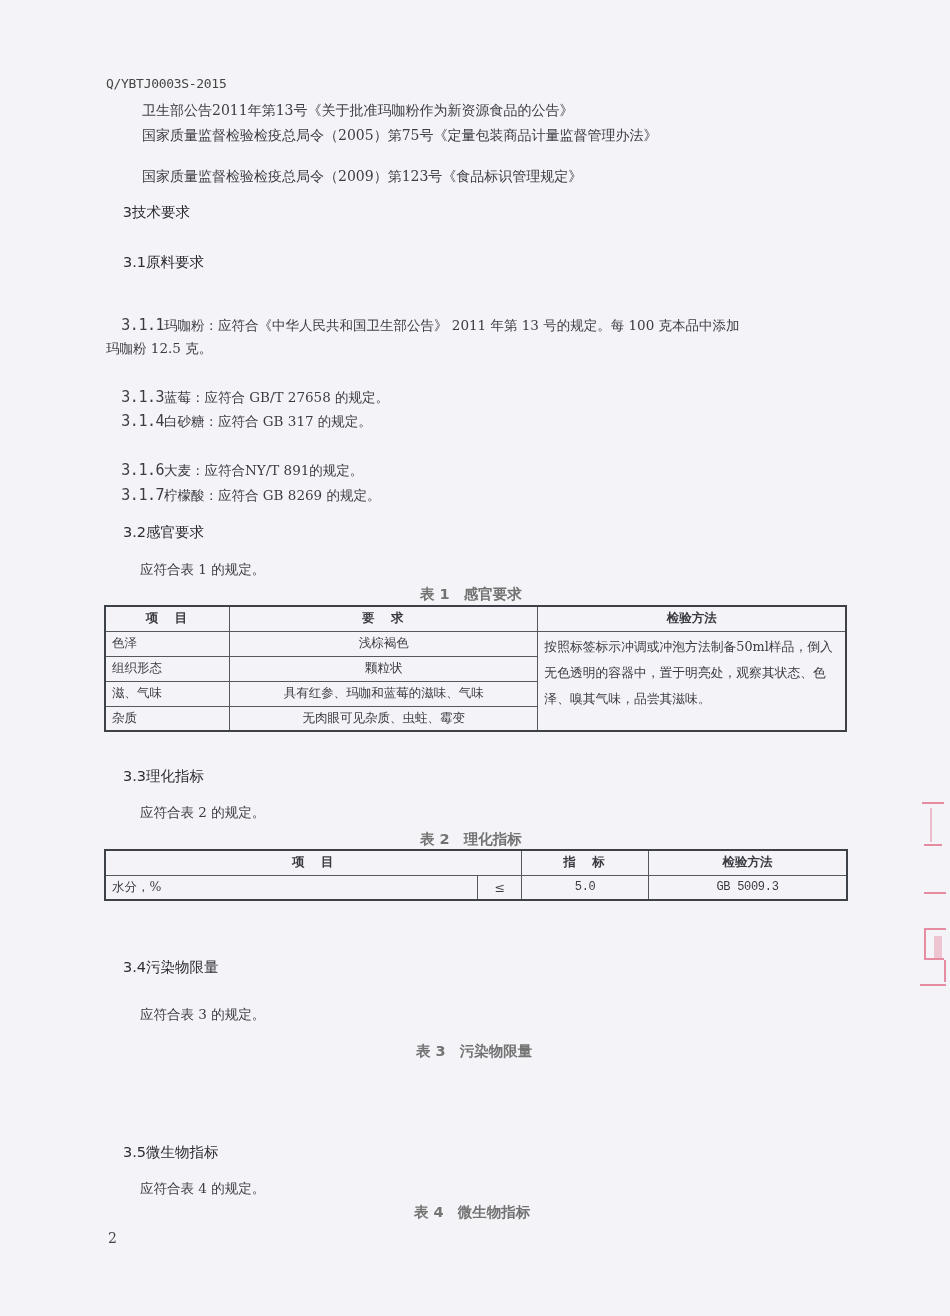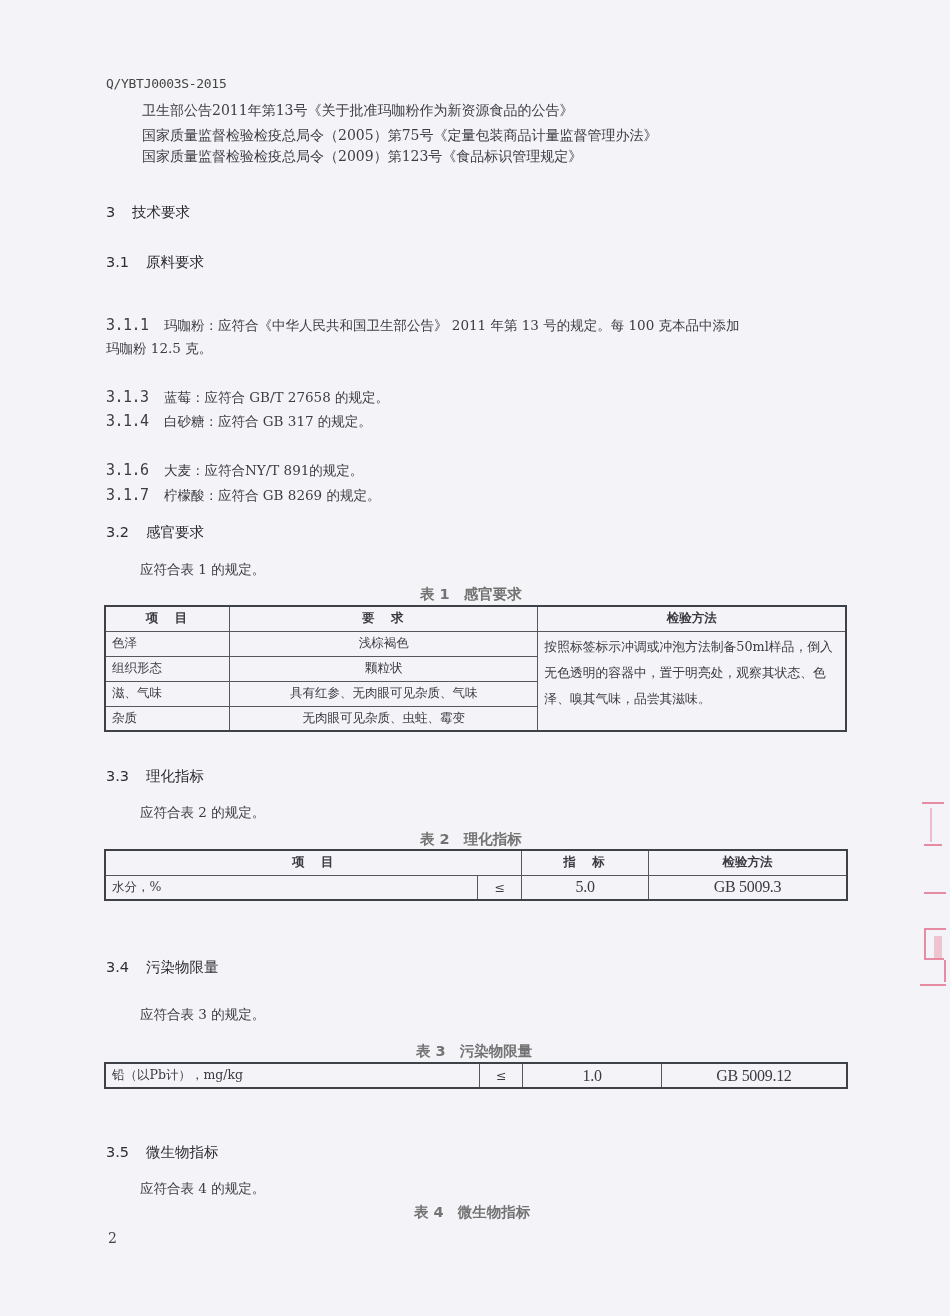--- a/index.html
+++ b/index.html
@@ -3,55 +3,55 @@
 <meta charset="utf-8">
 <style>
   html, body { margin: 0; padding: 0; }
   body {
     width: 950px; height: 1316px; position: relative; overflow: hidden;
     background: #f4f4f8;
     font-family: "DejaVu Serif", "Liberation Serif", serif;
     color: #3a3a40;
   }
   .page { position: absolute; left: 0; top: 0; width: 950px; height: 1316px; }
-  .abs { position: absolute; white-space: nowrap; }
+  .abs { position: absolute; white-space: nowrap; text-align: right; }
   .doc-code { left: 106px; top: 76px; font-size: 13px; font-family: "DejaVu Sans Mono", "Liberation Mono", monospace; letter-spacing: -0.3px; color: #444; }
   .ref { left: 142px; font-size: 14px; color: #3c3c44; }
   .h1 { font-family: "DejaVu Sans", "Liberation Sans", sans-serif; font-size: 14.5px; color: #2c2c32; }
   .h1 .num { display: inline-block; width: 26px; }
   .h2 .num { display: inline-block; width: 40px; }
   .para { font-size: 13.5px; color: #3c3c44; }
   .clause-num { display: inline-block; width: 58px; font-family: "DejaVu Sans Mono", "Liberation Mono", monospace; font-size: 15px; letter-spacing: -0.5px; }
   .caption { font-family: "DejaVu Sans", "Liberation Sans", sans-serif; font-size: 14.5px; color: #737373; font-weight: bold; }
   .caption .num { margin-right: 14px; }
 
   table.doc { position: absolute; border-collapse: collapse; font-size: 12.5px; color: #3a3a42; }
   table.doc td, table.doc th {
     border: 1px solid #55585f; font-weight: normal; padding: 0 6px; height: 25px; box-sizing: border-box;
   }
   table.doc { border: 2px solid #3e4148; }
   table.doc th { text-align: center; letter-spacing: 2px; font-weight: bold; }
   .c { text-align: center; }
-  .mono { font-family: Liberation Serif, serif; font-size: 16px; letter-spacing: -0.3px; }
+  .mono { font-family: Liberation Mono, monospace; font-size: 12px; letter-spacing: -0.3px; }
   .method-cell { vertical-align: top; line-height: 26px; padding-top: 2px !important; white-space: normal; font-size: 12.8px; }
   .page-num { left: 108px; top: 1230px; font-size: 14px; color: #444; }
 
   .stamp { position: absolute; left: 918px; top: 800px; width: 30px; height: 200px; }
   .stamp span { position: absolute; background: #e06a86; opacity: 0.75; }
 </style>
 </head>
 <body>
 
 <div class="page">
 
   <div class="abs doc-code">Q/YBTJ0003S-2015</div>
 
   <div class="abs ref" style="top:102px">卫生部公告2011年第13号《关于批准玛咖粉作为新资源食品的公告》</div>
   <div class="abs ref" style="top:127px">国家质量监督检验检疫总局令（2005）第75号《定量包装商品计量监督管理办法》</div>
-  <div class="abs ref" style="top:148px">国家质量监督检验检疫总局令（2009）第123号《食品标识管理规定》</div>
+  <div class="abs ref" style="top:168px">国家质量监督检验检疫总局令（2009）第123号《食品标识管理规定》</div>
 
   <div class="abs h1" style="left:106px; top:203px">
     <span class="num">3</span><span>技术要求</span>
   </div>
 
   <div class="abs h1 h2" style="left:106px; top:253px">
     <span class="num">3.1</span><span>原料要求</span>
   </div>
 
   <div class="abs para" style="left:106px; top:316px">
@@ -95,21 +95,21 @@
       <td>色泽</td>
       <td class="c">浅棕褐色</td>
       <td rowspan="4" class="method-cell">按照标签标示冲调或冲泡方法制备50ml样品，倒入无色透明的容器中，置于明亮处，观察其状态、色泽、嗅其气味，品尝其滋味。</td>
     </tr>
     <tr>
       <td>组织形态</td>
       <td class="c">颗粒状</td>
     </tr>
     <tr>
       <td>滋、气味</td>
-      <td class="c">具有红参、无肉眼可见杂质、气味</td>
+      <td class="c">具有红参、玛咖和蓝莓的滋味、气味</td>
     </tr>
     <tr>
       <td>杂质</td>
       <td class="c">无肉眼可见杂质、虫蛀、霉变</td>
     </tr>
   </tbody>
     </table>
 
   <div class="abs h1 h2" style="left:106px; top:767px">
     <span class="num">3.3</span><span>理化指标</span>
@@ -150,26 +150,20 @@
   </div>
 
   <table class="doc" style="left:104px; top:1062px; width:744px;">
     <colgroup>
         <col style="width:376px">
         <col style="width:43px">
         <col style="width:139px">
         <col style="width:186px">
       </colgroup>
     <tbody>
-        <tr>
-      <td>铅（以Pb计），mg/kg</td>
-      <td class="c">≤</td>
-      <td class="c mono">1.0</td>
-      <td class="c mono">GB 5009.12</td>
-    </tr>
   </tbody>
     </table>
 
   <div class="abs h1 h2" style="left:106px; top:1143px">
     <span class="num">3.5</span><span>微生物指标</span>
   </div>
   <div class="abs para" style="left:140px; top:1180px">应符合表 4 的规定。</div>
   <div class="abs caption" style="left:414px; top:1203px">
     <span class="num">表 4</span><span>微生物指标</span>
   </div>

